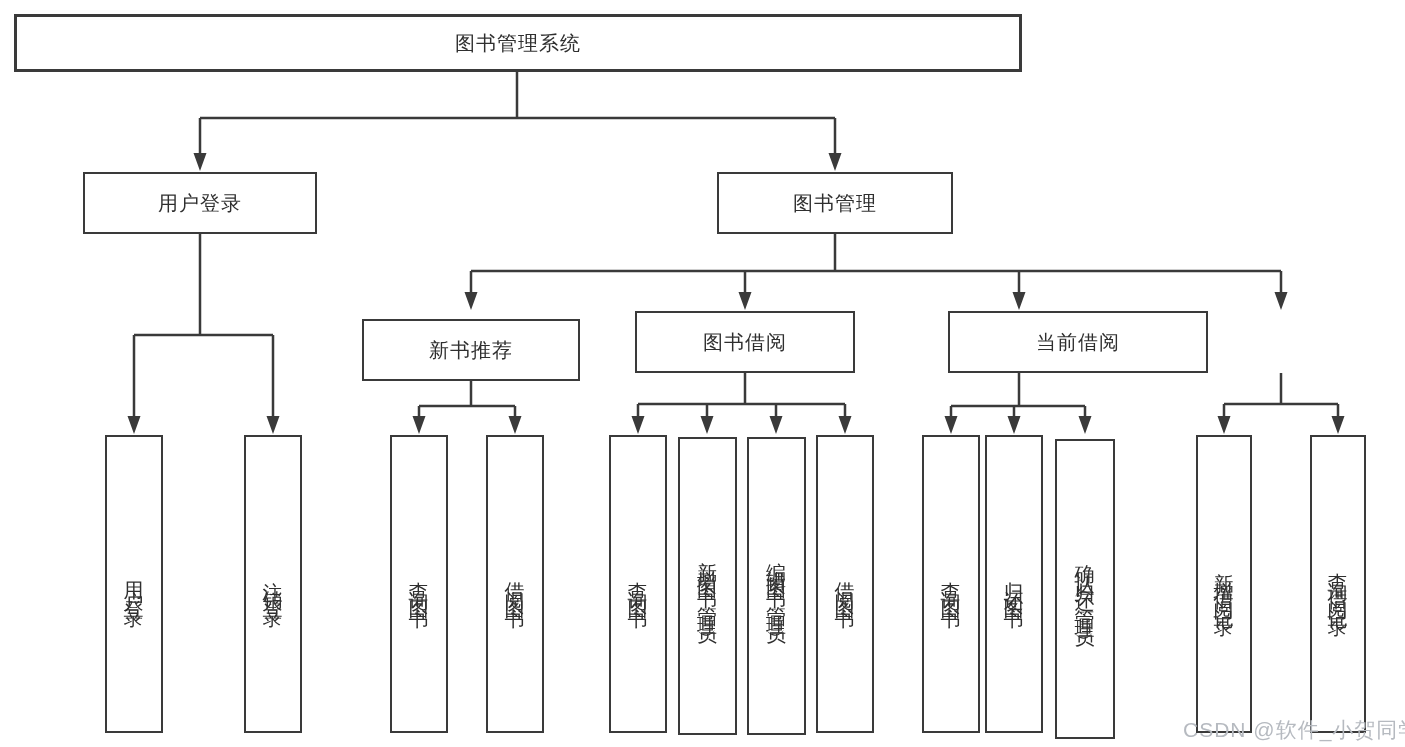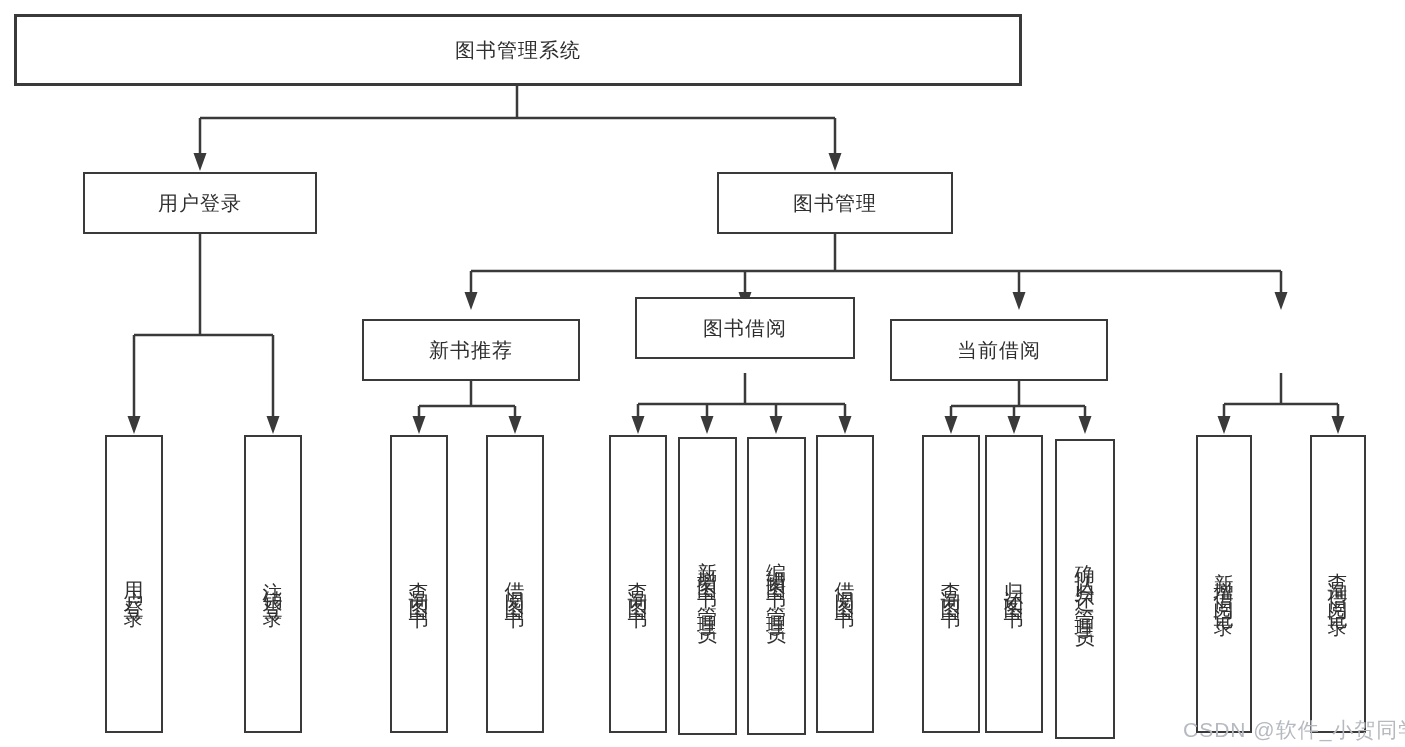--- a/index.html
+++ b/index.html
@@ -78,38 +78,38 @@
              M700.5,416 L713.5,416 L707,434 Z
              M769.5,416 L782.5,416 L776,434 Z
              M838.5,416 L851.5,416 L845,434 Z
              M944.5,416 L957.5,416 L951,434 Z
              M1007.5,416 L1020.5,416 L1014,434 Z
              M1078.5,416 L1091.5,416 L1085,434 Z
              M1217.5,416 L1230.5,416 L1224,434 Z
              M1331.5,416 L1344.5,416 L1338,434 Z"></path>
   </svg>
 
-  <div class="box" style="left:14px; top:14px; width:1008px; height:72px; border-width:3px;">
+  <div class="box" style="left:14px; top:14px; width:1008px; height:58px; border-width:3px;">
     <span class="hlbl">图书管理系统</span>
   </div>
 
   <div class="box" style="left:83px; top:172px; width:234px; height:62px;">
     <span class="hlbl">用户登录</span>
   </div>
   <div class="box" style="left:717px; top:172px; width:236px; height:62px;text-align:right;">
     <span class="hlbl">图书管理</span>
   </div>
 
   <div class="box" style="left:362px; top:311px; width:218px; height:62px;margin-top:8px;">
     <span class="hlbl">新书推荐</span>
   </div>
-  <div class="box" style="left:635px; top:297px; width:220px; height:62px;text-align:right;">
+  <div class="box" style="left:635px; top:311px; width:220px; height:62px;text-align:right;">
     <span class="hlbl">图书借阅</span>
   </div>
-  <div class="box" style="left:890px; top:311px; width:218px; height:62px;margin-top:8px;">
+  <div class="box" style="left:948px; top:311px; width:260px; height:62px;">
     <span class="hlbl">当前借阅</span>
   </div>
 
   <div class="box" style="left:105px; top:435px; width:58px; height:298px;">
     <span class="vlbl">用户登录</span>
   </div>
   <div class="box" style="left:244px; top:435px; width:58px; height:298px;">
     <span class="vlbl">注销登录</span>
   </div>
 

